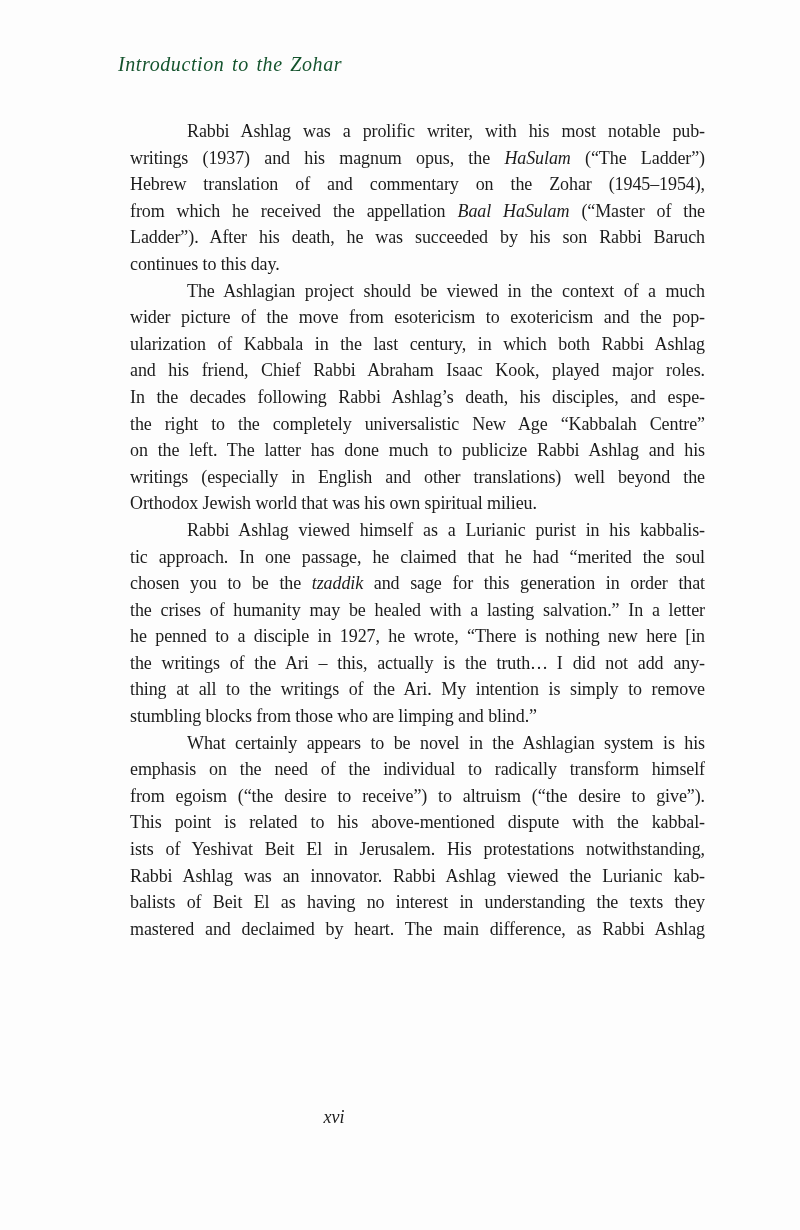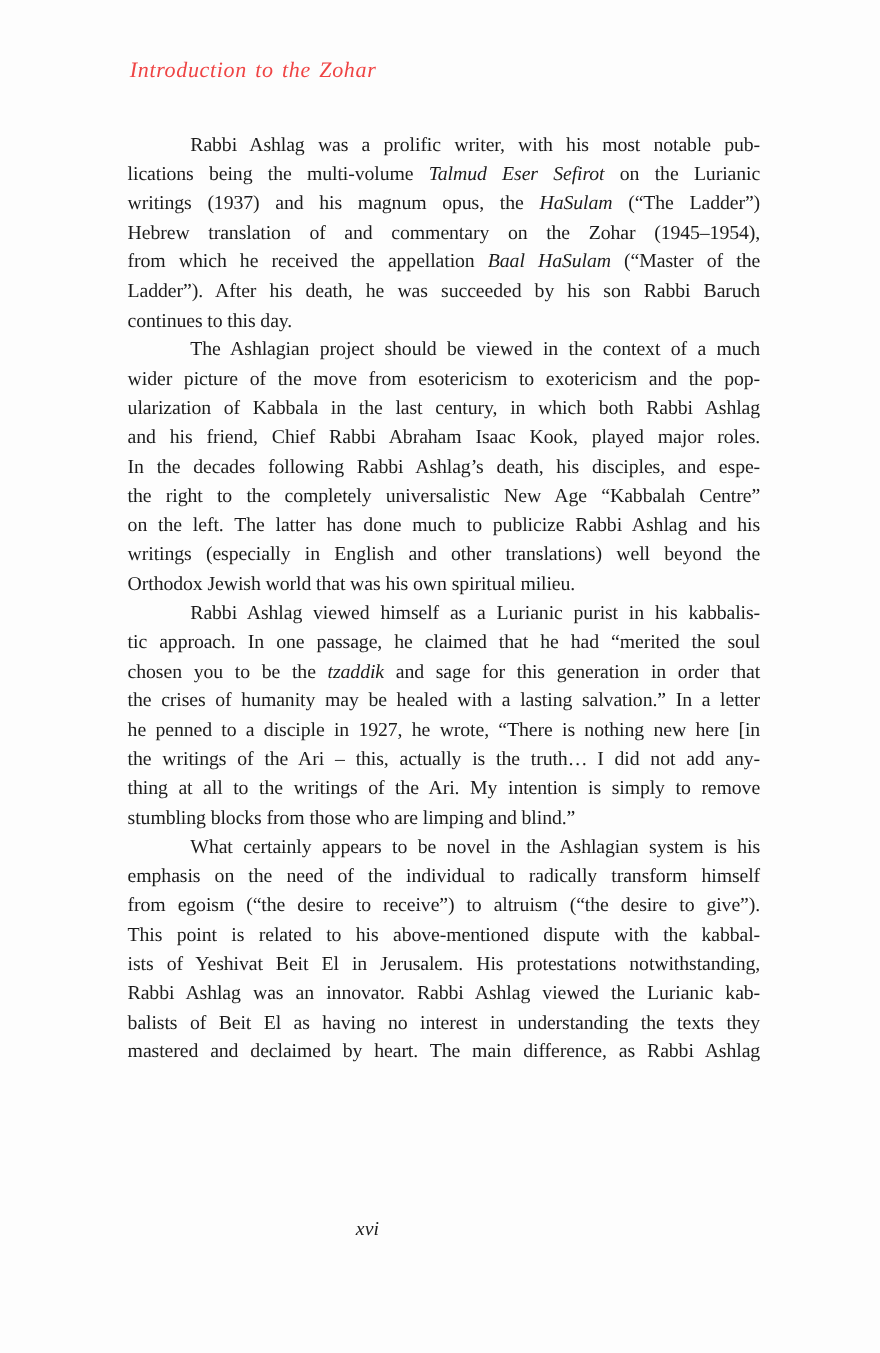--- a/index.html
+++ b/index.html
@@ -17,25 +17,25 @@
     overflow: hidden;
   }
   .running-header {
     position: absolute;
     left: 118px;
     top: 53px;
     font-style: italic;
     font-size: 20px;
     letter-spacing: 0.6px;
     word-spacing: 2px;
-    color: #ef4444;
+    color: #14532d;
   }
   .body-text {
     position: absolute;
-    left: 116px;
+    left: 130px;
     top: 118px;
     width: 575px;
     font-size: 18px;
     line-height: 26.6px;
     color: #1c1c1c;
   }
   .paragraph { margin: 0; padding: 0; }
   .line {
     text-align: justify;
     text-align-last: justify;
@@ -57,21 +57,20 @@
 </style>
 </head>
 <body>
 
 <div class="book-page">
   <div class="running-header">Introduction to the Zohar</div>
 
   <div class="body-text">
       <div class="paragraph">
         <div class="line indent"><span>Rabbi Ashlag was a prolific writer, with his most notable pub-</span></div>
-        <div class="line"><span>lications being the multi-volume </span><span class="it">Talmud Eser Sefirot</span><span> on the Lurianic</span></div>
         <div class="line"><span>writings (1937) and his magnum opus, the </span><span class="it">HaSulam</span><span> (“The Ladder”)</span></div>
         <div class="line"><span>Hebrew translation of and commentary on the Zohar (1945–1954),</span></div>
         <div class="line"><span>from which he received the appellation </span><span class="it">Baal HaSulam</span><span> (“Master of the</span></div>
         <div class="line"><span>Ladder”). After his death, he was succeeded by his son Rabbi Baruch</span></div>
         <div class="line end"><span>continues to this day.</span></div>
       </div>
       <div class="paragraph">
         <div class="line indent"><span>The Ashlagian project should be viewed in the context of a much</span></div>
         <div class="line"><span>wider picture of the move from esotericism to exotericism and the pop-</span></div>
         <div class="line"><span>ularization of Kabbala in the last century, in which both Rabbi Ashlag</span></div>

